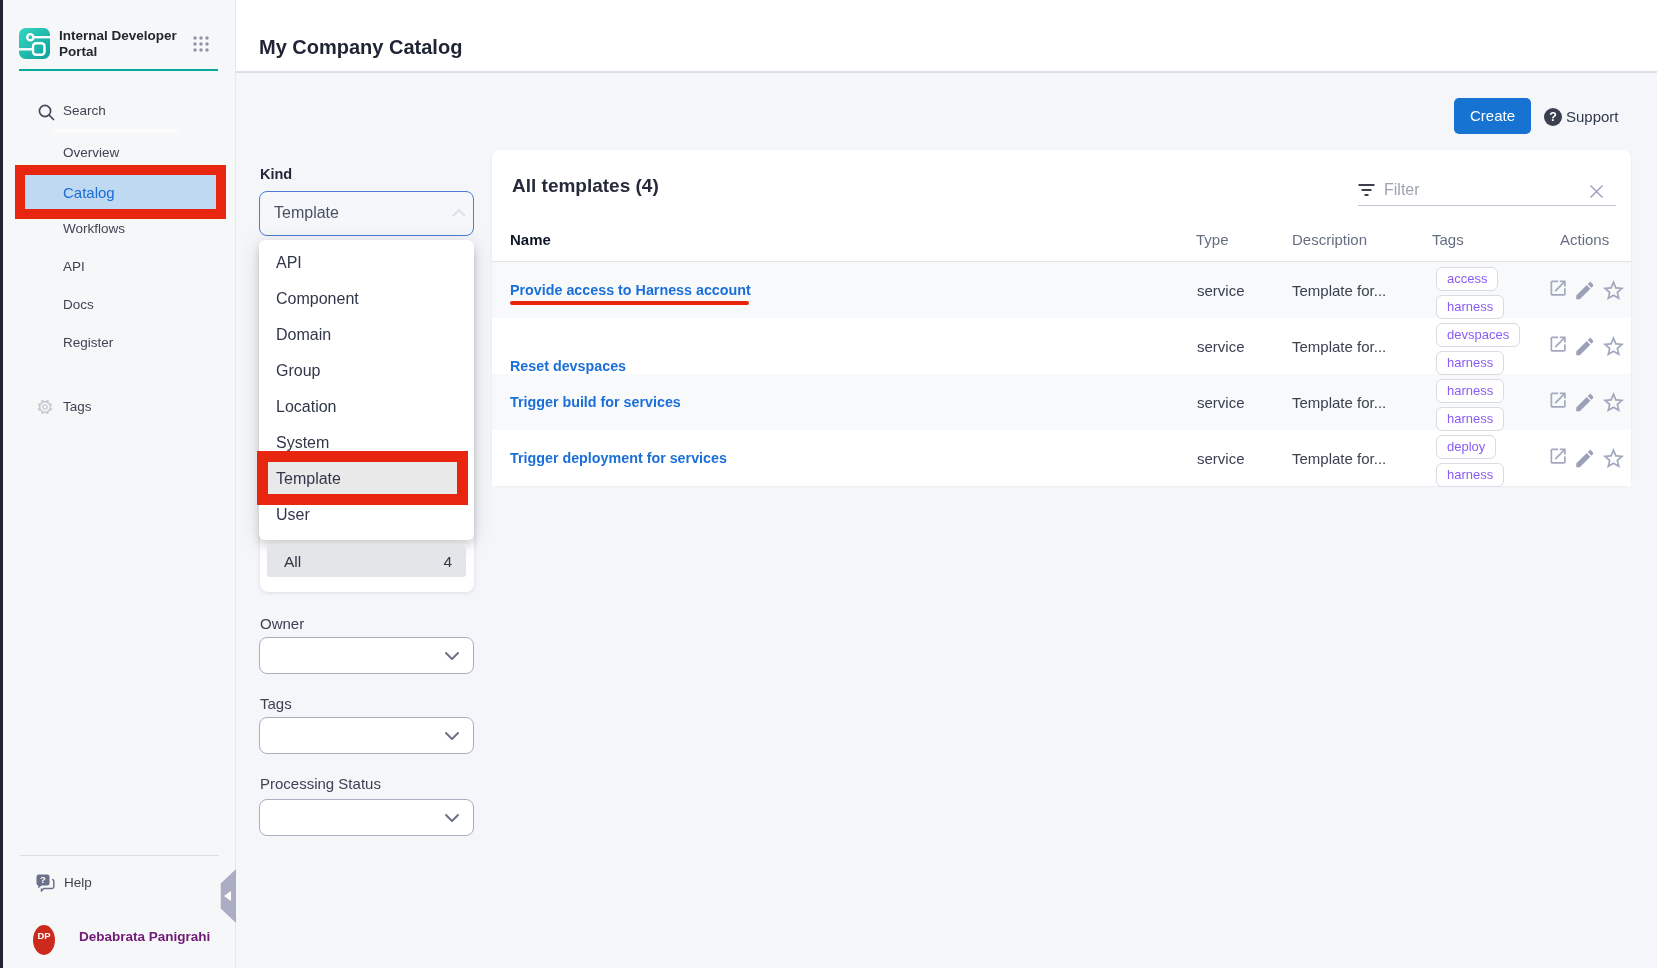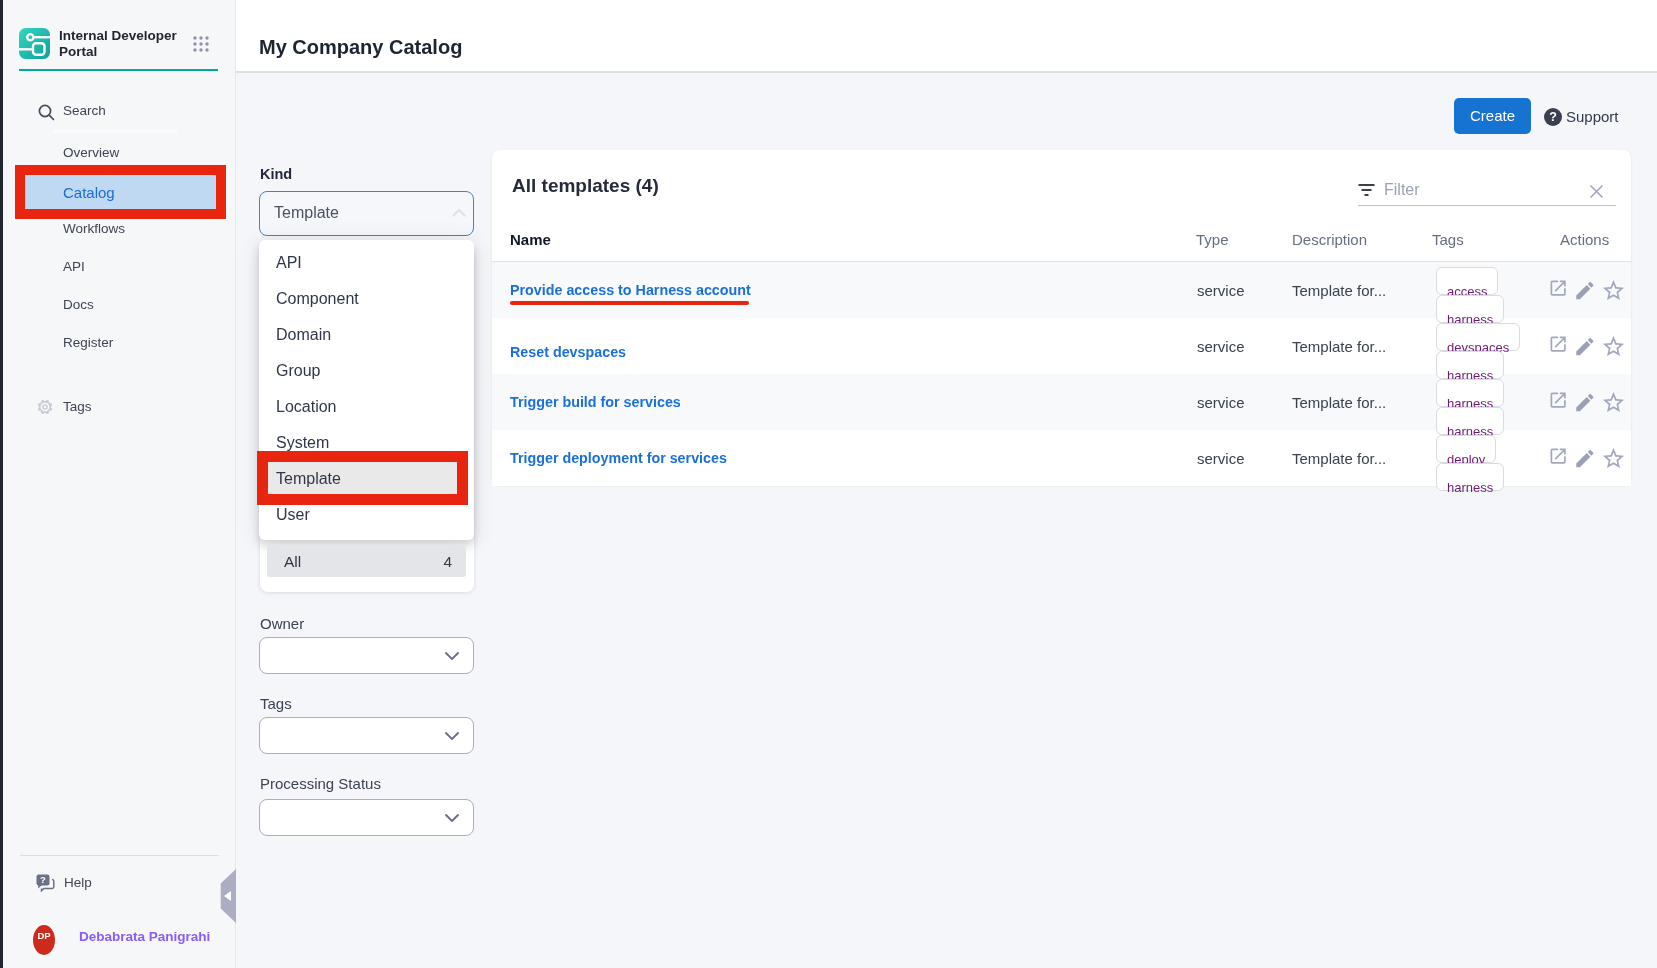--- a/index.html
+++ b/index.html
@@ -19,21 +19,21 @@
   .nav { left:63px; width:120px; height:20px; line-height:20px; }
   #catbg { left:25px; top:175px; width:191px; height:34px; background:#bed9f1; }
   #cattxt { left:63px; top:184px; color:#1c6cd7; font-weight:500; font-size:15px; }
   #catred { left:15px; top:165px; width:211px; height:54px; border:10px solid #e8250f; }
   #gearicon { left:36px; top:398px; }
   #admintxt { left:63px; top:399px; }
   #botline { left:20px; top:855px; width:199px; height:1px; background:#dcdee6; }
   #helpicon { left:36px; top:874px; }
   #helptxt { left:64px; top:875px; }
   #avatar { left:33px; top:925px; width:22px; height:30px; border-radius:50%; background:#cd2a1e; color:#fff; font-size:9.5px; font-weight:700; text-align:center; line-height:22px; }
-  #usertxt { left:62px; top:929px; font-size:13.5px; font-weight:600; color:#8b5cf6;padding-left:17px; }
+  #usertxt { left:62px; top:929px; font-size:13.5px; font-weight:600; color:#701a75;padding-left:17px; }
   #collapsetab { left:218px; top:869px; width:18px; height:54px; background:#abaec3; clip-path:polygon(100% 0, 100% 100%, 15% 73%, 15% 27%); }
   #collapsetri { left:224px; top:891px; width:0; height:0; border-top:5.5px solid transparent; border-bottom:5.5px solid transparent; border-right:7px solid #fff; }
   
   #header { left:236px; top:0; width:1421px; height:73px; background:#fff; border-bottom:2px solid #dcdfe9; }
   #pagetitle { left:259px; top:36px; font-size:20px; font-weight:700; color:#1d2433; }
   
   #createbtn { left:1454px; top:98px; width:77px; height:36px; background:#1773d2; border-radius:5px; color:#fff; font-size:15px; text-align:center; line-height:36px; }
   #supporticon { left:1544px; top:108px; width:18px; height:18px; border-radius:50%; background:#3a4050; color:#fff; font-size:12.5px; font-weight:700; text-align:center; line-height:18px; }
   #supporttxt { left:1566px; top:108px; font-size:15px; font-weight:500; color:#31394b; line-height:18px; }
   
@@ -48,21 +48,21 @@
   #thtype { left:1196px; }
   #thdesc { left:1292px; }
   #thtags { left:1432px; }
   #thact { left:1560px; }
   #headline { left:492px; top:261px; width:1139px; height:1px; background:#e2e4ea; }
   .row { left:492px; width:1139px; height:56px; }
   .rowa { background:#f7f9fb; }
   .link { left:510px; font-size:14.3px; font-weight:700; color:#1b6fd8; }
   .svc { left:1197px; font-size:15px; color:#3a4150; }
   .desc { left:1292px; font-size:15px; color:#3a4150; }
-  .chip { left:1436px; height:24px; background:#fff; border:1px solid #d8dbe2; border-radius:6px; font-size:13px; color:#701a75; line-height:22px; padding:13px 10px; white-space:nowrap; }
+  .chip { left:1436px; height:24px; background:#fff; border:1px solid #d8dbe2; border-radius:6px; font-size:13px; color:#8b5cf6; line-height:22px; padding:0 10px; white-space:nowrap; }
   #redline { left:510px; top:301px; width:239px; height:4px; background:#e8250c; border-radius:2px; }
   
   #kindlabel { left:260px; top:166px; font-size:14.5px; font-weight:700; color:#23293a; }
   #kindsel { left:259px; top:191px; width:215px; height:45px; background:#f5f7fa; border:1.5px solid #4a7dd6; border-radius:8px; }
   #kindval { left:274px; top:204px; font-size:16px; color:#4a5160; }
   #allcard { left:260px; top:250px; width:214px; height:342px; background:#fff; border-radius:8px; box-shadow:0 1px 4px rgba(20,30,50,.12); }
   #menu { left:259px; top:240px; width:215px; height:300px; background:#fff; border-radius:6px; box-shadow:0 5px 10px rgba(0,0,0,.14), 0 2px 24px rgba(0,0,0,.10); }
   .mi { left:276px; font-size:16px; color:#31374a; }
   #tplbg { left:268px; top:462px; width:190px; height:32px; background:#e9e9ea; }
   #tplred { left:257px; top:451px; width:211px; height:54px; border:11px solid #e8250f; }
@@ -183,21 +183,21 @@
   <div class="abs th" id="thact">Actions</div>
   <div class="abs" id="headline"></div>
 
   <div class="abs row rowa" style="top:262px;"></div>
   <div class="abs row" style="top:318px; background:#fff;"></div>
   <div class="abs row rowa" style="top:374px;"></div>
   <div class="abs row" style="top:430px; background:#fff;"></div>
 
   <div class="abs link" style="top:282px;">Provide access to Harness account</div>
   <div class="abs" id="redline"></div>
-  <div class="abs link" style="top:344px;">Reset devspaces</div>
+  <div class="abs link" style="top:358px;">Reset devspaces</div>
   <div class="abs link" style="top:394px;">Trigger build for services</div>
   <div class="abs link" style="top:450px;">Trigger deployment for services</div>
 
   <div class="abs svc" style="top:282px;">service</div>
   <div class="abs svc" style="top:338px;">service</div>
   <div class="abs svc" style="top:394px;">service</div>
   <div class="abs svc" style="top:450px;">service</div>
 
   <div class="abs desc" style="top:282px;">Template for...</div>
   <div class="abs desc" style="top:338px;">Template for...</div>

